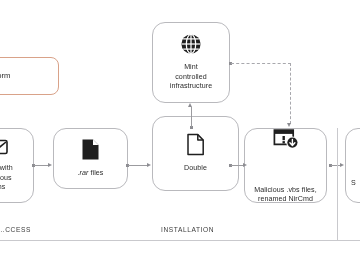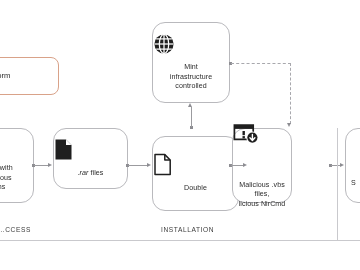--- a/index.html
+++ b/index.html
@@ -23,20 +23,21 @@
 
   
   .node {
     position: absolute;
     box-sizing: border-box;
     background: #ffffff;
     border: 1px solid #b9b9bd;
     border-radius: 13px;
     display: flex;
     flex-direction: column;
+    align-items: center;
     justify-content: center;
   }
   .node .label {
     font-size: 7.1px;
     line-height: 9.4px;
     text-align: center;
     color: #2b2b2b;
     padding: 0 4px;
     letter-spacing: 0.01em;
   }
@@ -158,21 +159,21 @@
       <svg width="19" height="23" viewBox="0 0 19 23">
         <path d="M1.5 1.5 H12 L17.5 7 V21.5 H1.5 Z" fill="#1f1f1f"></path>
         <path d="M12 1.5 V7 H17.5" fill="#ffffff"></path>
       </svg>
     </span>
     <div class="label">
       <span>.</span><span class="ital">rar</span><span> files</span>
     </div>
   </div>
 
-  <div class="node" style="left:152px; top:136px; width:87px; height:75px;">
+  <div class="node" style="left:152px; top:116px; width:87px; height:75px;">
     <span class="icon">
       <svg width="19" height="23" viewBox="0 0 19 23">
         <path d="M2 1.6 H11.8 L17.2 7 V21.4 H2 Z" fill="none" stroke="#1f1f1f" stroke-width="1.5" stroke-linejoin="round"></path>
         <path d="M11.8 1.6 V7 H17.2" fill="none" stroke="#1f1f1f" stroke-width="1.5" stroke-linejoin="round"></path>
       </svg>
     </span>
     <div class="label">
       <div>Double</div>
     </div>
   </div>
@@ -185,40 +186,40 @@
           <line x1="1.6" y1="11" x2="20.4" y2="11"></line>
           <line x1="11" y1="1.4" x2="11" y2="20.6"></line>
           <line x1="3.2" y1="5.9" x2="18.8" y2="5.9"></line>
           <line x1="3.2" y1="16.1" x2="18.8" y2="16.1"></line>
           <ellipse cx="11" cy="11" rx="4.7" ry="9.6"></ellipse>
         </g>
       </svg>
     </span>
     <div class="label">
       <div>Mint</div>
+      <div>controlled</div>
       <div>infrastructure</div>
-      <div>controlled</div>
-    </div>
-  </div>
-
-  <div class="node" style="left:232px; top:128px; width:60px; height:75px;gap:28px;">
+    </div>
+  </div>
+
+  <div class="node" style="left:244px; top:128px; width:83px; height:75px;gap:28px;">
     <span class="icon">
       <svg width="26" height="23" viewBox="0 0 26 23">
         <path d="M1.4 3 H20.2 V17.4 H1.4 Z" fill="none" stroke="#1f1f1f" stroke-width="1.7"></path>
         <rect x="1.4" y="3" width="18.8" height="3.9" fill="#1f1f1f"></rect>
         <rect x="9.5" y="9" width="2.4" height="4.2" fill="#1f1f1f"></rect>
         <rect x="9.5" y="14.1" width="2.4" height="2.3" fill="#1f1f1f"></rect>
         <circle cx="19.4" cy="15.6" r="6.1" fill="#ffffff"></circle>
         <circle cx="19.4" cy="15.6" r="5.1" fill="#1f1f1f"></circle>
         <path d="M19.4 12.4 V18.1 M16.9 15.8 L19.4 18.4 L21.9 15.8" stroke="#ffffff" stroke-width="1.4" fill="none" stroke-linecap="round" stroke-linejoin="round"></path>
       </svg>
     </span>
     <div class="label">
       <div>Malicious .vbs files,</div>
-      <div>licious NirCmd</div>
+      <div>renamed NirCmd</div>
     </div>
   </div>
 
   <div class="node" style="left:345px; top:128px; width:75px; height:75px; align-items:flex-start;">
     <div class="label" style="padding-left:5px; padding-top:36px;">S</div>
   </div>
 
   <div class="cap" style="left:32px; top:164px;"></div>
   <div class="conn conn-h" style="left:34px; top:165px; width:15px;"></div>
   <div class="arrow-r" style="left:48px; top:162.5px;"></div>

